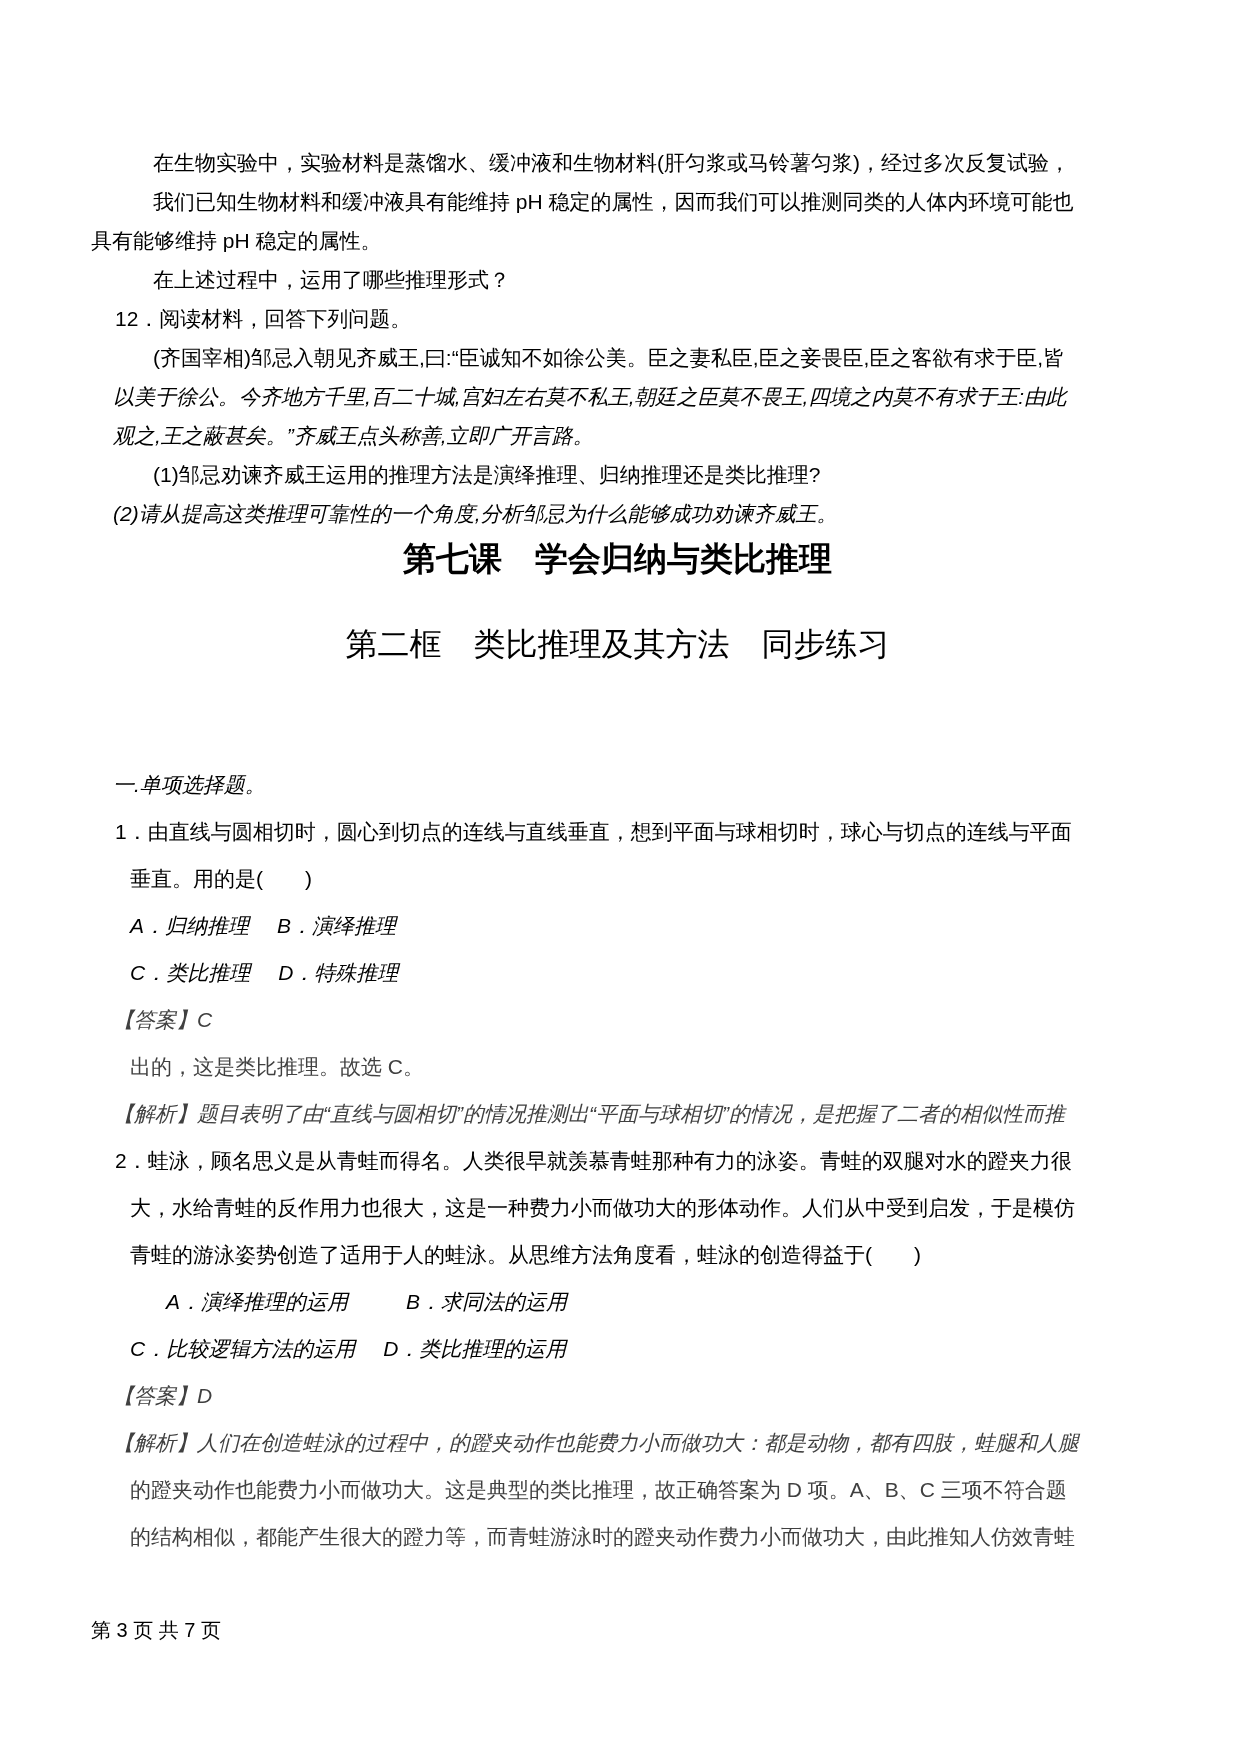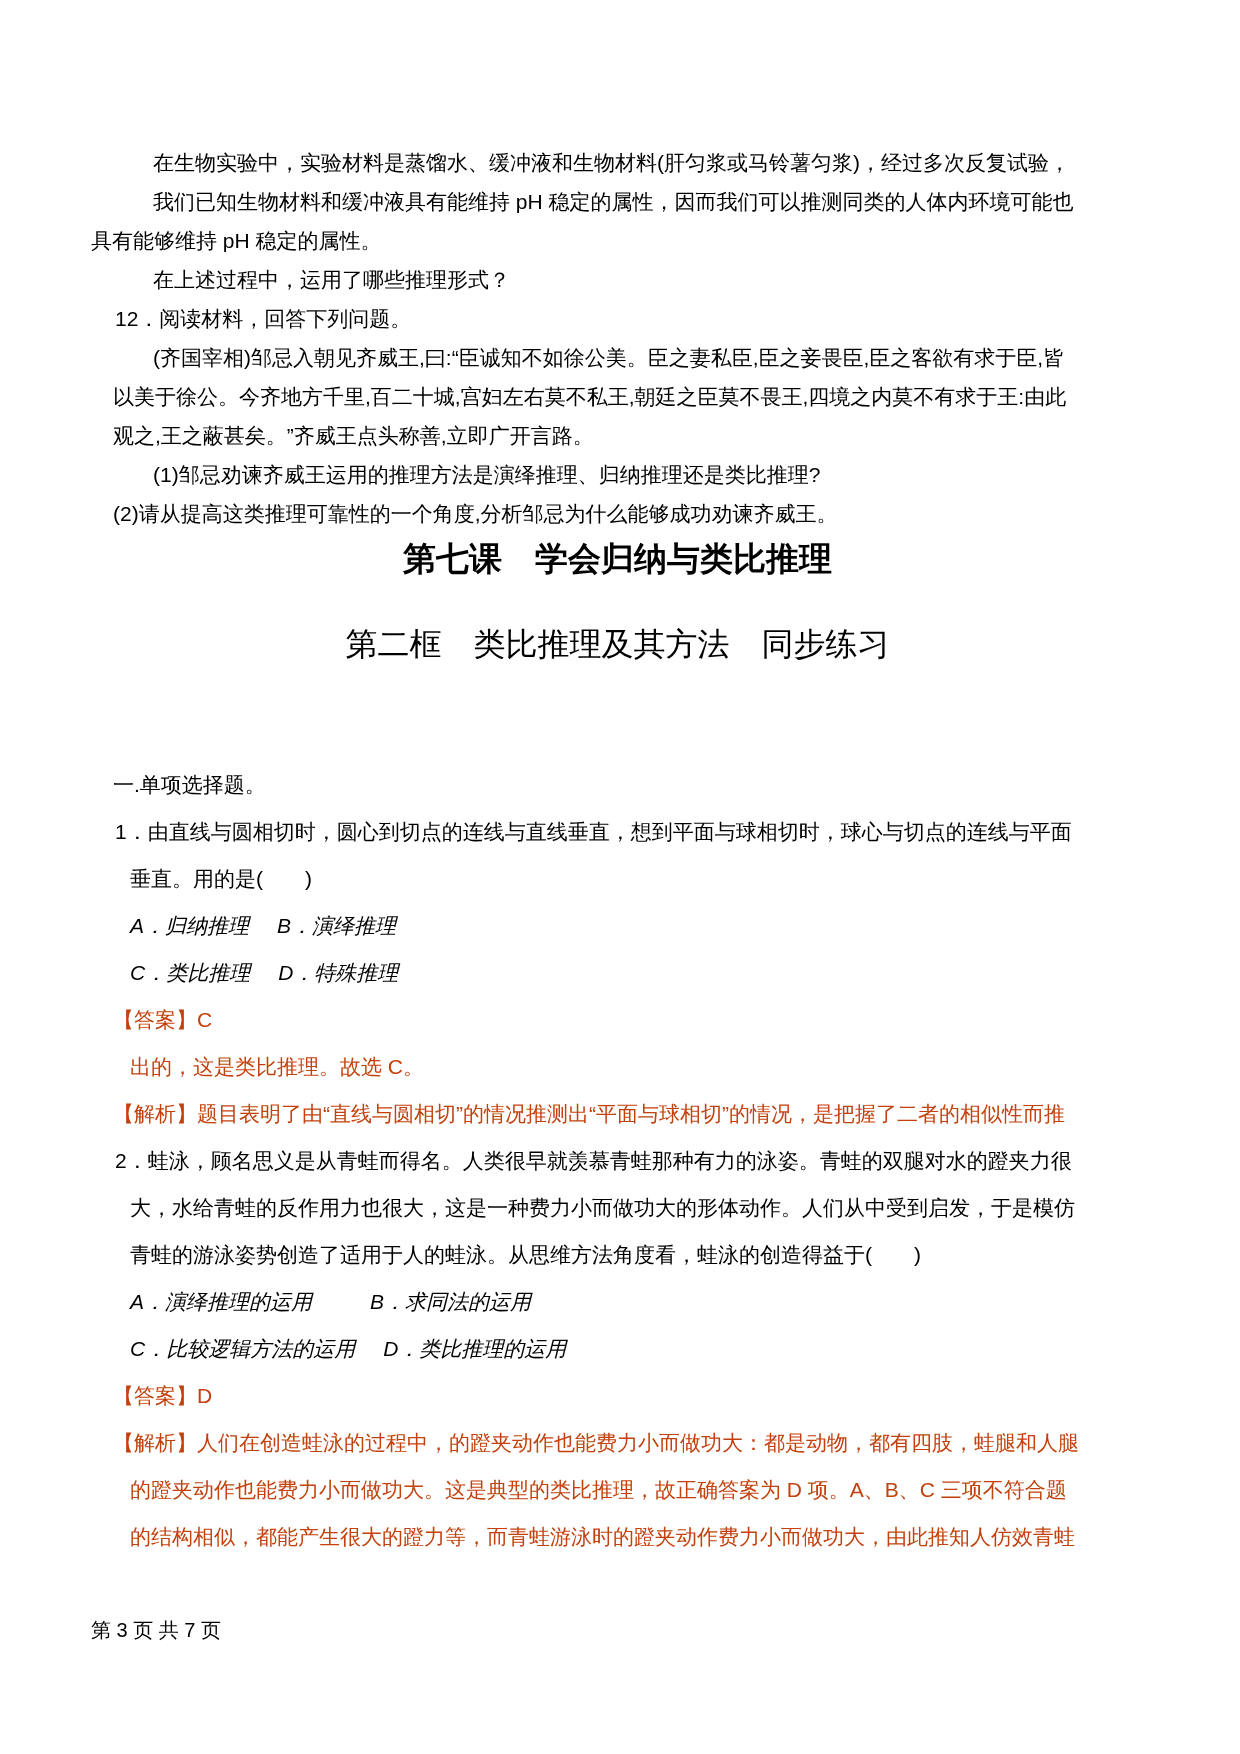--- a/index.html
+++ b/index.html
@@ -8,36 +8,36 @@
     width:1240px; height:1682px;
     background:#ffffff;
     color:#000000;
     font-family:"Liberation Sans", sans-serif;
     overflow:hidden;
   }
   .content { position:absolute; left:91px; top:143px; width:1053px; }
   .sec-top { font-size:21px; line-height:39px; }
   .ln { white-space:nowrap; }
   .ind  { padding-left:62px; }
-  .m22  { padding-left:22px; }
+  .m22  { padding-left:22px;font-style:italic; }
   .m24  { padding-left:24px; }
   .m39  { padding-left:39px; }
   .lesson-title {
     font-size:33px; font-weight:bold; text-align:center;
     margin:4px 0 0 0; line-height:44px;
   }
   .subsection-title {
     font-size:32px; font-weight:normal; text-align:center;
     margin:42px 0 0 0; line-height:42px;
   }
   .sec-ex { margin-top:96px; font-size:21px; line-height:47px; }
-  .red { color:#c2410c; }
+  .red { color:#404040; }
   .opt-row { display:flex;font-style:italic; }
   .g28 { margin-right:28px; }
-  .g58 { margin-right:58px; }
+  .g58 { margin-right:58px;margin-left:36px; }
   .footer {
     position:absolute; left:91px; top:1616px; width:1053px;
     text-align:left; font-size:20px; line-height:28px;
   }
 </style>
 </head>
 <body>
 
 <div class="page">
   <div class="content">

